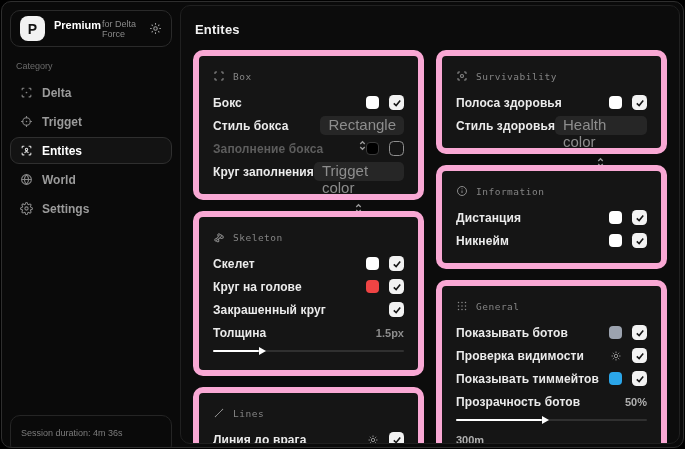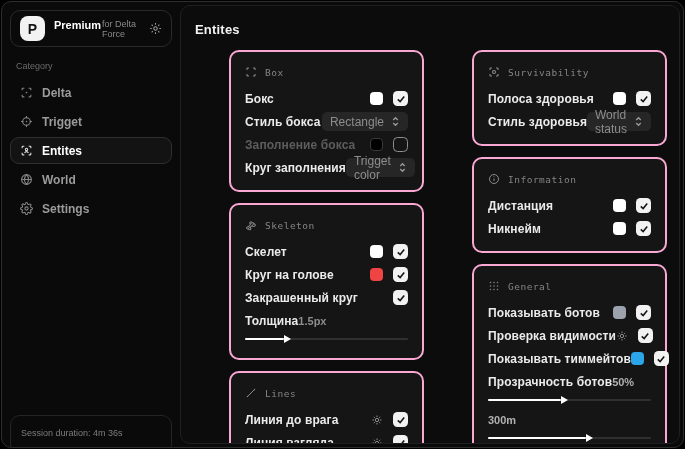--- a/index.html
+++ b/index.html
@@ -23,42 +23,42 @@
   .nav-item .nicon { display:flex; color:inherit; opacity:.85; }
   .session-card { margin-top:auto; margin-bottom:-8px; border:1px solid #252525; border-radius:10px;
                   padding:12px 10px 16px 10px; font-size:9px; color:#7d7d7d; }
 
   
   .main { flex:1; margin:3px 3px 3px 0; border:1px solid #202020; border-radius:10px; background:#0c0c0c;
           padding:10px 12px; overflow:hidden; }
   .page-title { font-size:13px; font-weight:bold; color:#f2f2f2; margin:6px 2px 13px 2px; letter-spacing:.2px; }
   .cols { display:flex; gap:12px; }
   .col { flex:1; display:flex; flex-direction:column; gap:11px; min-width:0; }
-  .card { background:#151515; border:2px solid #f9a8d4; border-radius:10px; padding:10px 14px 11px 14px;margin-left:36px; }
+  .card { background:#151515; border:6px solid #f9a8d4; border-radius:10px; padding:10px 14px 11px 14px; }
   .card-head { display:flex; align-items:center; gap:8px; color:#848484; margin:4px 0 9px 0;
                font-family:"DejaVu Sans Mono","Liberation Mono",monospace; font-size:9.5px; letter-spacing:.5px; }
   .card-head .hicon { display:flex; color:#8a8a8a; }
 
   .row { display:flex; align-items:center; justify-content:space-between; min-height:23px; }
   .rlabel { font-size:12px; font-weight:bold; color:#ebebeb; letter-spacing:.1px; white-space:nowrap; }
   .rlabel.dim { color:#5d5d5d; }
   .ctrls { display:flex; align-items:center; gap:10px; }
   .swatch { width:13px; height:13px; border-radius:4px; background:#fff; cursor:pointer; flex:none; }
   .swatch.dark { border:1px solid #3a3a3a; }
   .checkbox { width:15px; height:15px; border-radius:4.5px; background:#f2f2f2; display:flex; align-items:center;
               justify-content:center; cursor:pointer; flex:none; }
   .checkbox svg { display:block; }
   .checkbox.off { background:transparent; border:1.5px solid #8f8f8f; }
-  .select { height:19px; background:#262626; border-radius:5px; color:#8d8d8d; font-size:12px;
-            display:flex; align-items:center; gap:7px; padding:0 8px; cursor:pointer; }
+  .select { height:19px; background:#262626; border-radius:5px; color:#8d8d8d; font-size:15px;
+            display:flex; align-items:center; gap:7px; padding:0 8px; cursor:pointer;flex-direction:column; }
   .select .chevrons { display:flex; color:#9a9a9a; }
   .gear-btn { display:flex; color:#8f8f8f; cursor:pointer; }
 
   .slider-block { margin-top:2px; padding-bottom:4px; }
-  .slider-top { display:flex; align-items:center; min-height:20px; }
+  .slider-top { display:flex; align-items:center; justify-content:space-between; min-height:20px; }
   .value { font-size:11px; font-weight:600; color:#b0b0b0; }
   .value.dim { color:#8d8d8d; }
   .track { position:relative; height:2px; background:#303030; border-radius:2px; margin:7px 0 3px 0; }
   .fill { position:absolute; left:0; top:0; height:2px; background:#fff; border-radius:2px; }
   .thumb { position:absolute; right:-7px; top:-3px; width:0; height:0;
            border-left:7px solid #fff; border-top:4px solid transparent; border-bottom:4px solid transparent; }
 </style>
 </head>
 <body>
 
@@ -332,21 +332,21 @@
                 <svg width="10" height="10" viewBox="0 0 14 14" fill="none" stroke="#161616" stroke-width="2.2">
                     <polyline points="2.5,7.5 5.8,10.5 11.5,3.5"></polyline>
                   </svg>
               </span>
             </span>
           </div>
 
           <div class="row">
             <span class="rlabel">Стиль здоровья</span>
             <span class="select">
-              <span>World status</span>
+              <span>Health color</span>
               <span class="chevrons">
                 <svg width="9" height="11" viewBox="0 0 12 14" fill="none" stroke="currentColor" stroke-width="1.8">
                     <polyline points="3,5 6,2 9,5"></polyline>
                     <polyline points="3,9 6,12 9,9"></polyline>
                   </svg>
               </span>
             </span>
           </div>
         </div>
 

